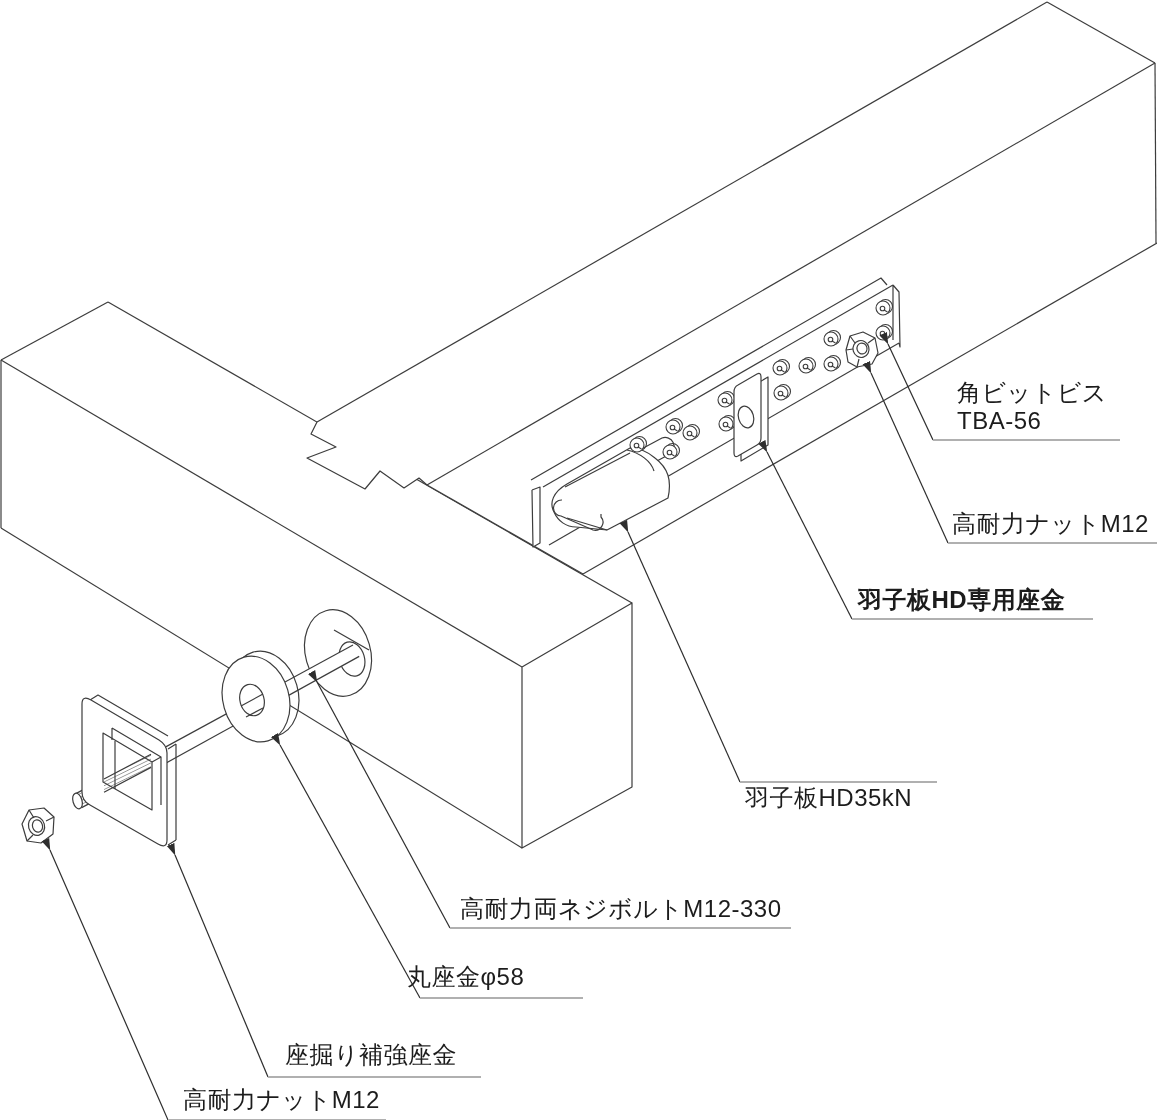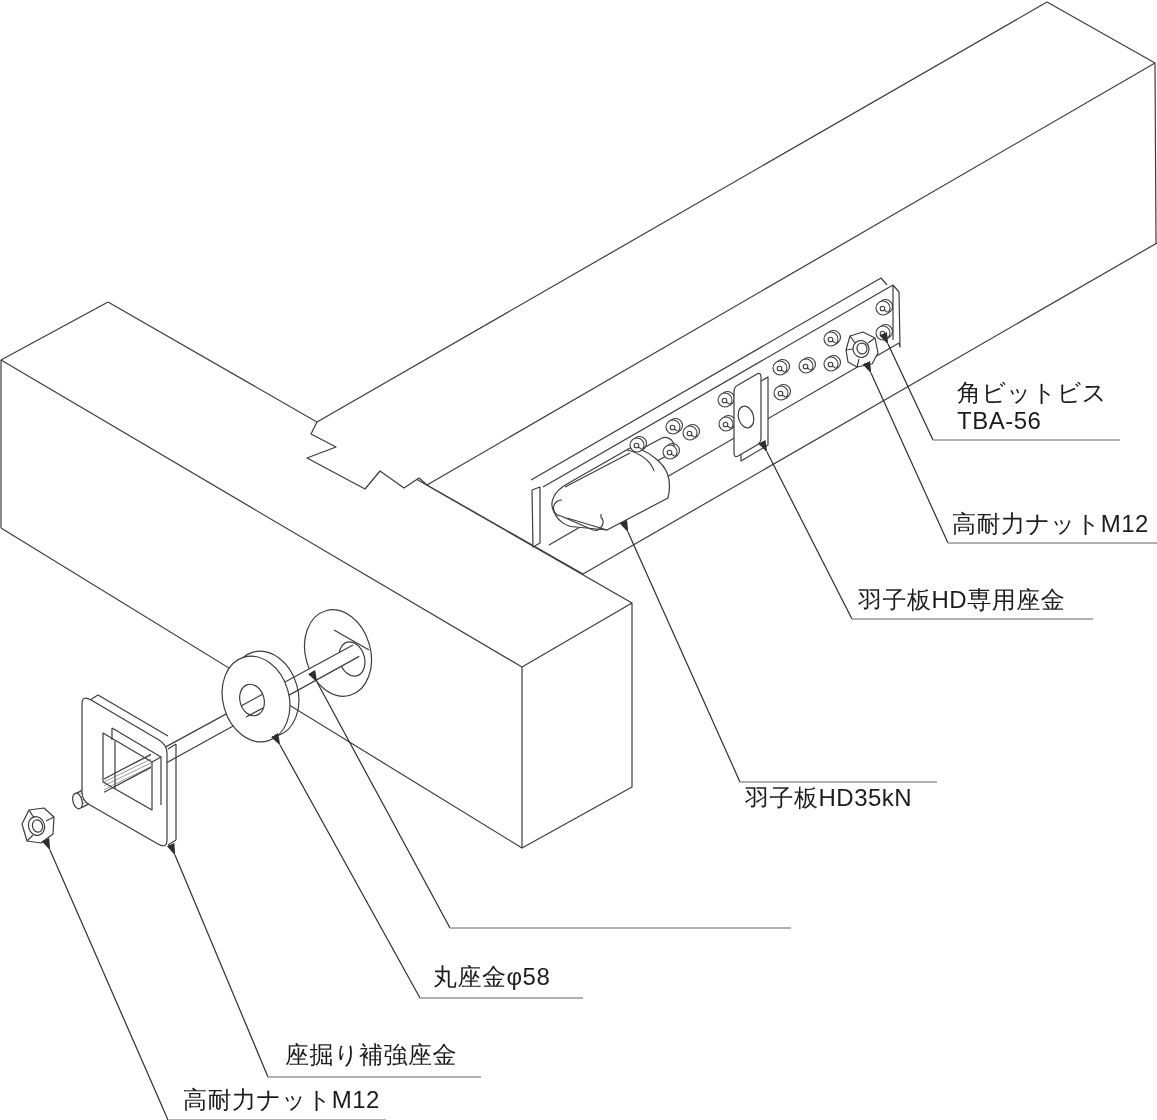--- a/index.html
+++ b/index.html
@@ -235,19 +235,20 @@
     <path d="M268,1077 L481,1077"></path>
     <path d="M168,1120 L386,1120"></path>
   </g>
 </svg>
 
 <div class="part-label" style="left:957px;top:379px;">
   <div>角ビットビス</div>
   <div>TBA-56</div>
 </div>
 <div class="part-label" style="left:952px;top:510px;">高耐力ナットM12</div>
-<div class="part-label" style="left:858px;top:586px;">羽子板HD専用座金</div>
+<div class="part-label" style="left:858px;top:586px;font-weight:bold;">羽子板HD専用座金</div>
 <div class="part-label" style="left:745px;top:784px;">羽子板HD35kN</div>
-<div class="part-label" style="left:433px;top:963px;text-align:right;">丸座金φ58</div>
+<div class="part-label" style="left:460px;top:895px;">高耐力両ネジボルトM12-330</div>
+<div class="part-label" style="left:407px;top:963px;text-align:right;">丸座金φ58</div>
 <div class="part-label" style="left:285px;top:1041px;">座掘り補強座金</div>
 <div class="part-label" style="left:183px;top:1086px;">高耐力ナットM12</div>
 
 </div>
 
 </body></html>

